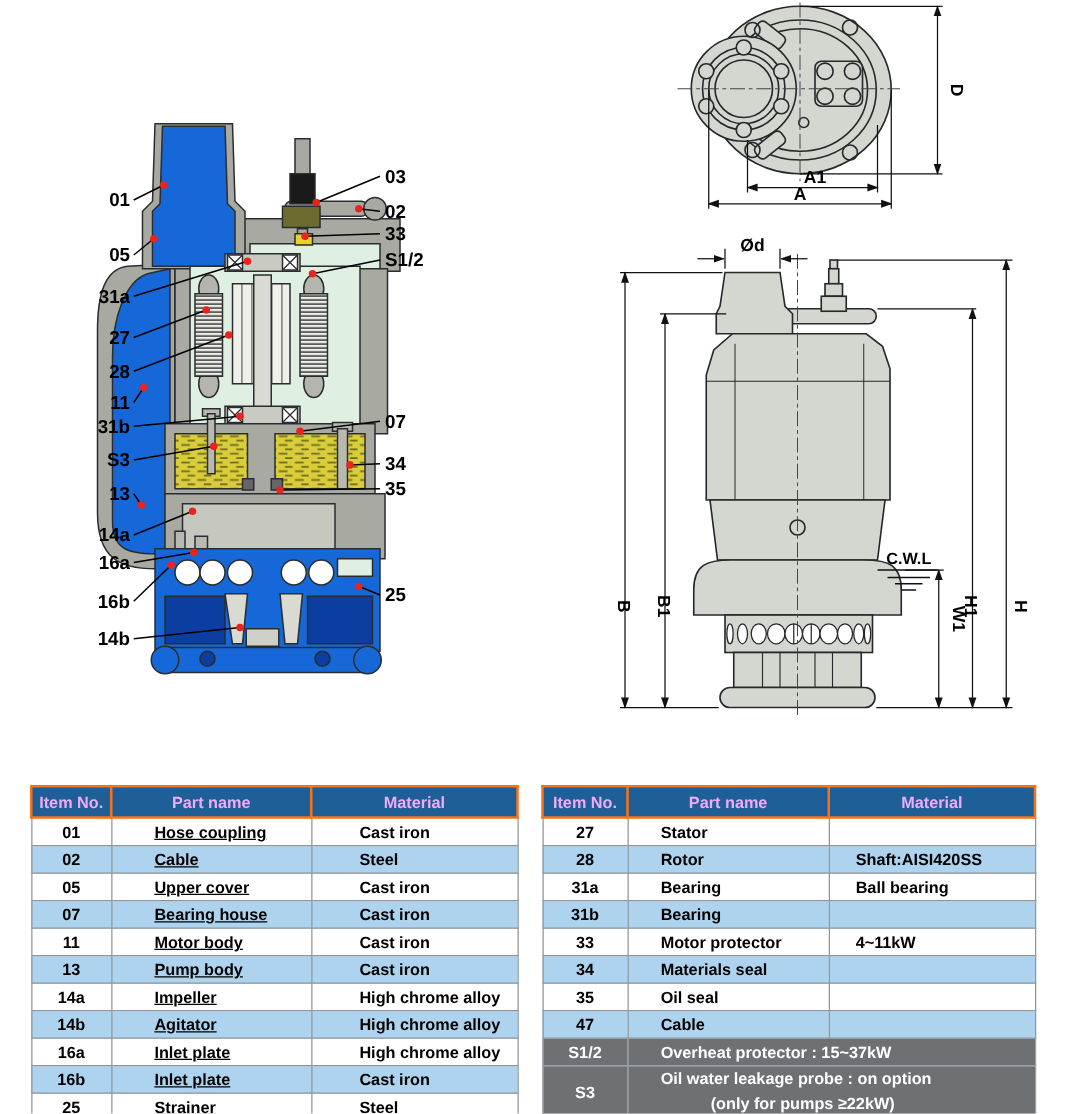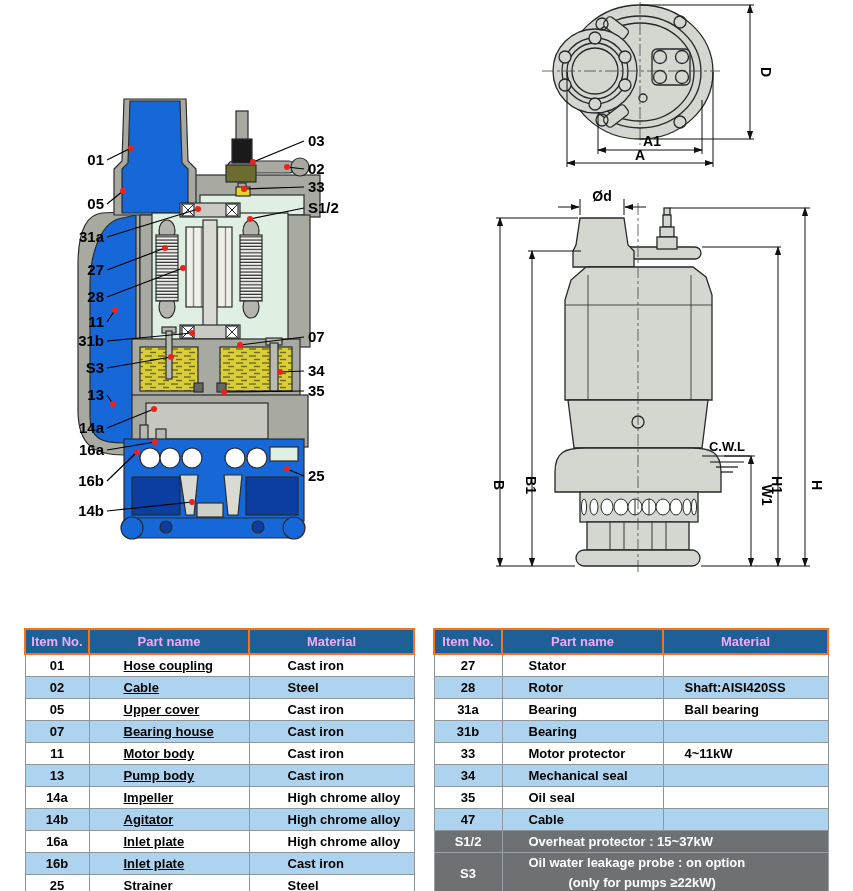--- a/index.html
+++ b/index.html
@@ -440,21 +440,21 @@
           <td class="part">Bearing</td>
           <td class="mat"></td>
         </tr>
         <tr>
           <td class="item">33</td>
           <td class="part">Motor protector</td>
           <td class="mat">4~11kW</td>
         </tr>
         <tr class="alt">
           <td class="item">34</td>
-          <td class="part">Mechanical seal</td>
+          <td class="part">Materials seal</td>
           <td class="mat"></td>
         </tr>
         <tr>
           <td class="item">35</td>
           <td class="part">Oil seal</td>
           <td class="mat"></td>
         </tr>
         <tr class="alt">
           <td class="item">47</td>
           <td class="part">Cable</td>

